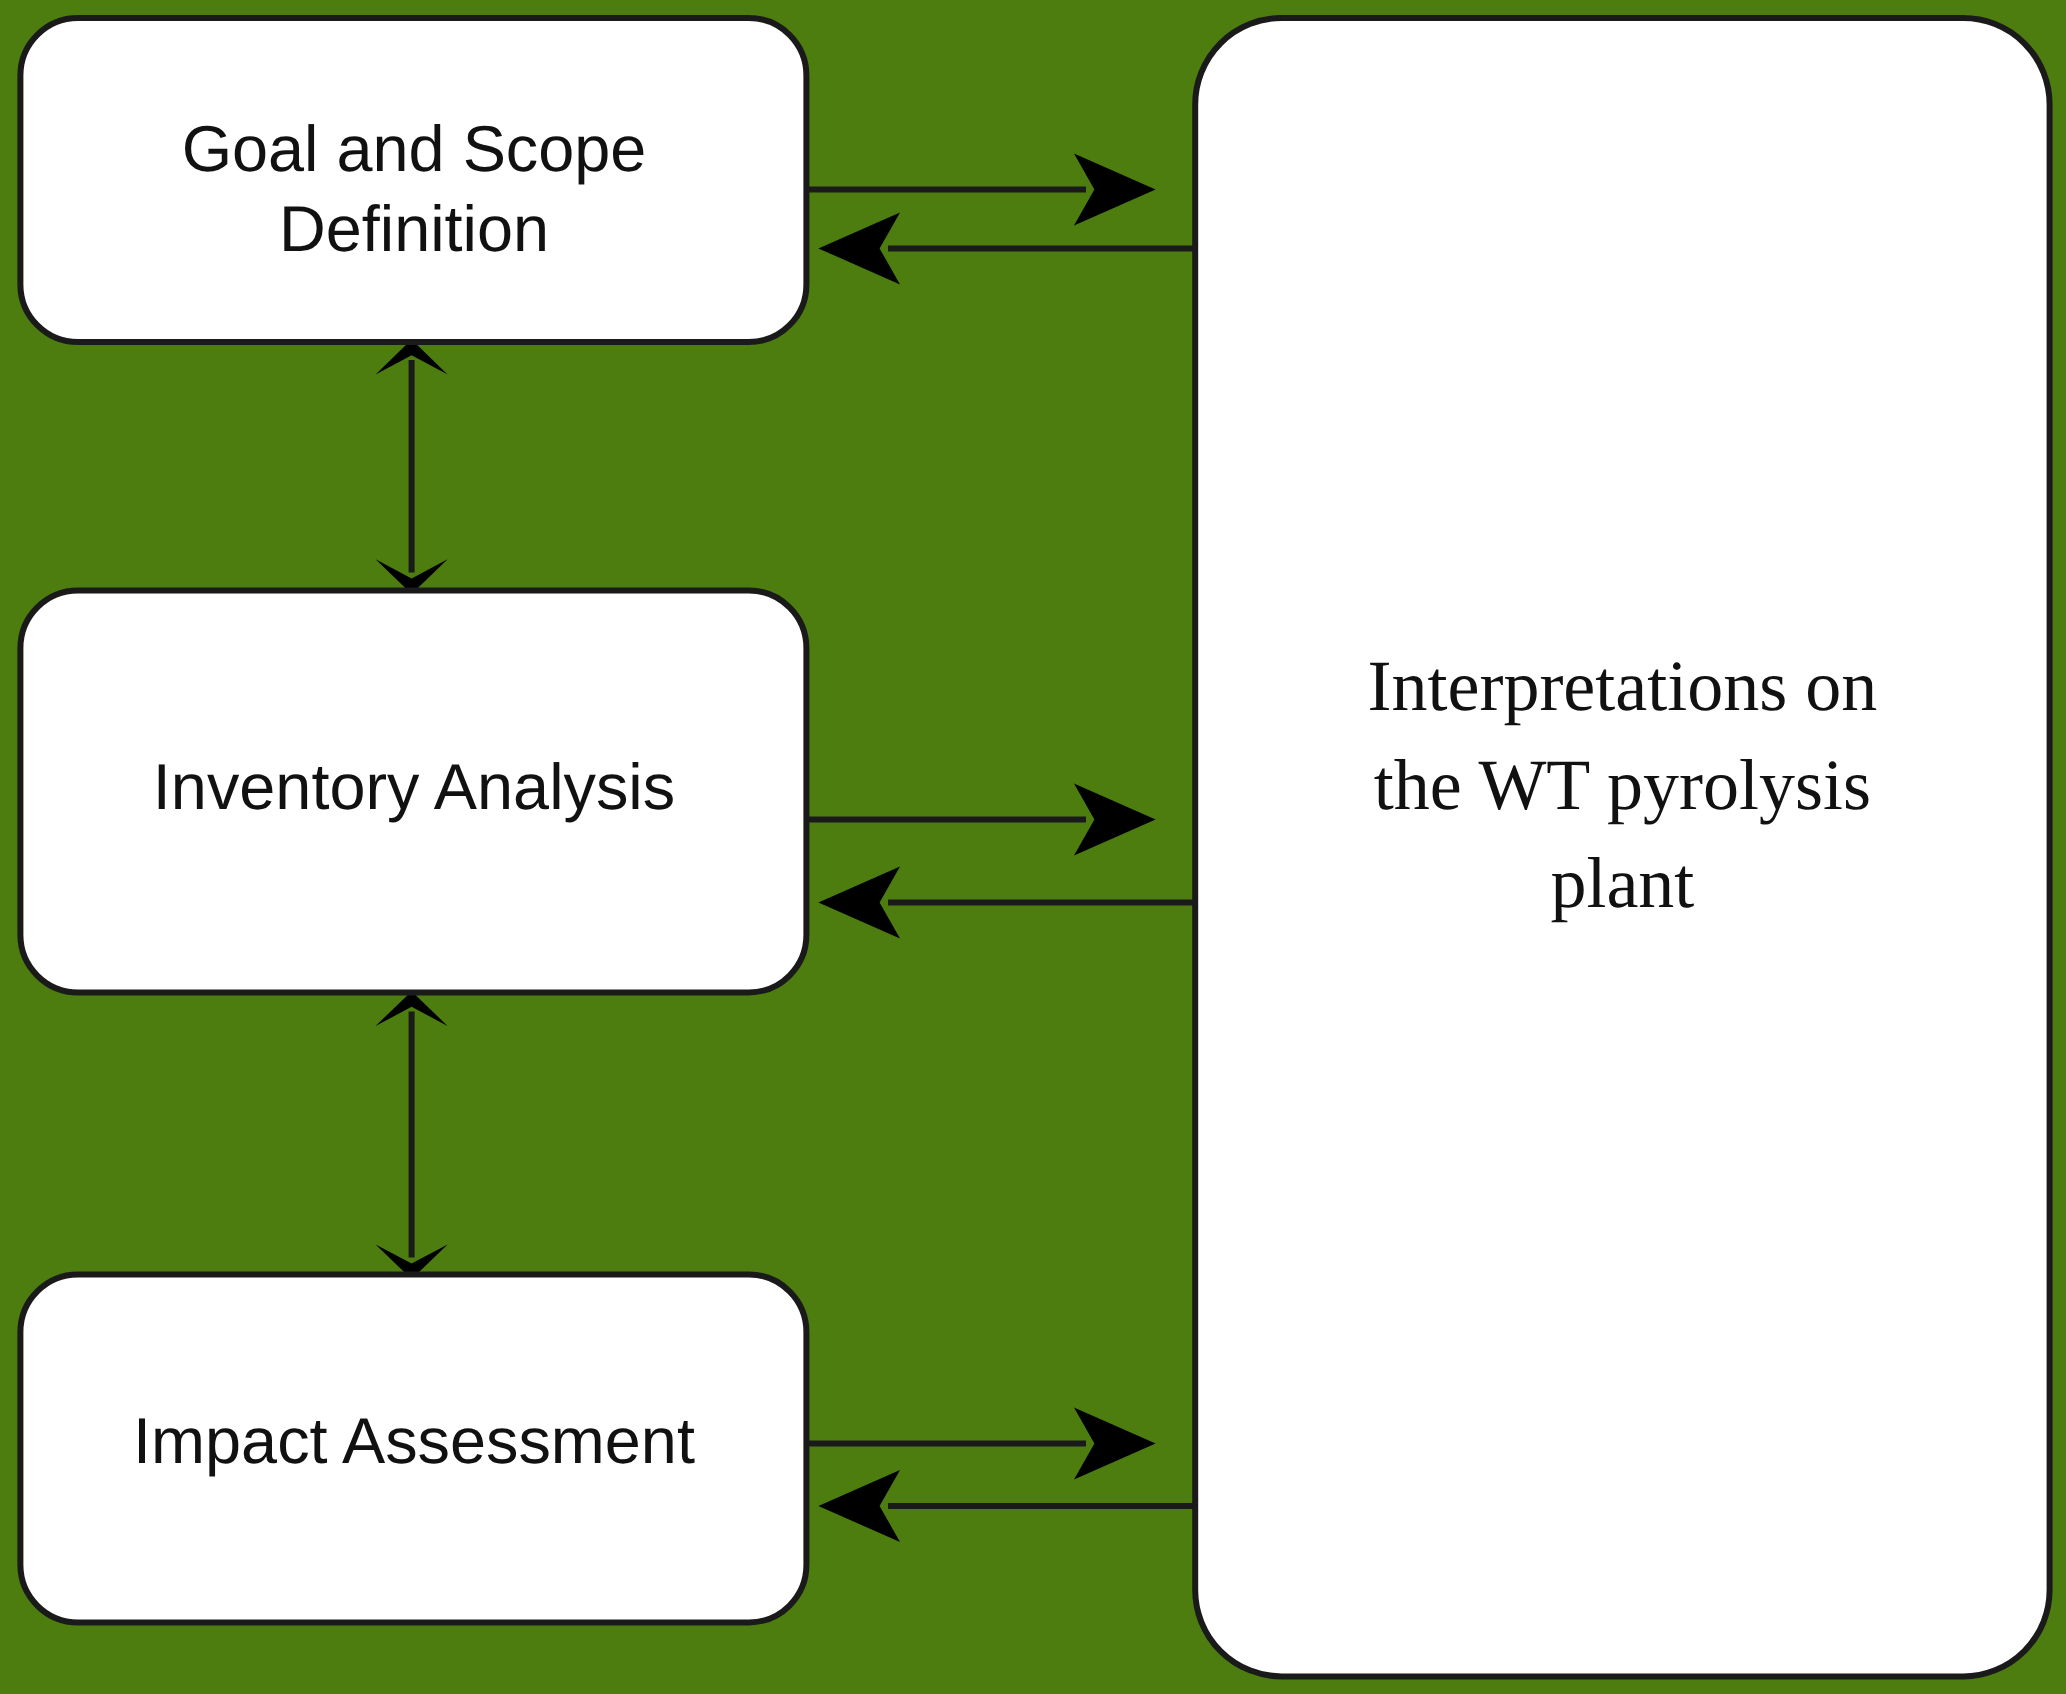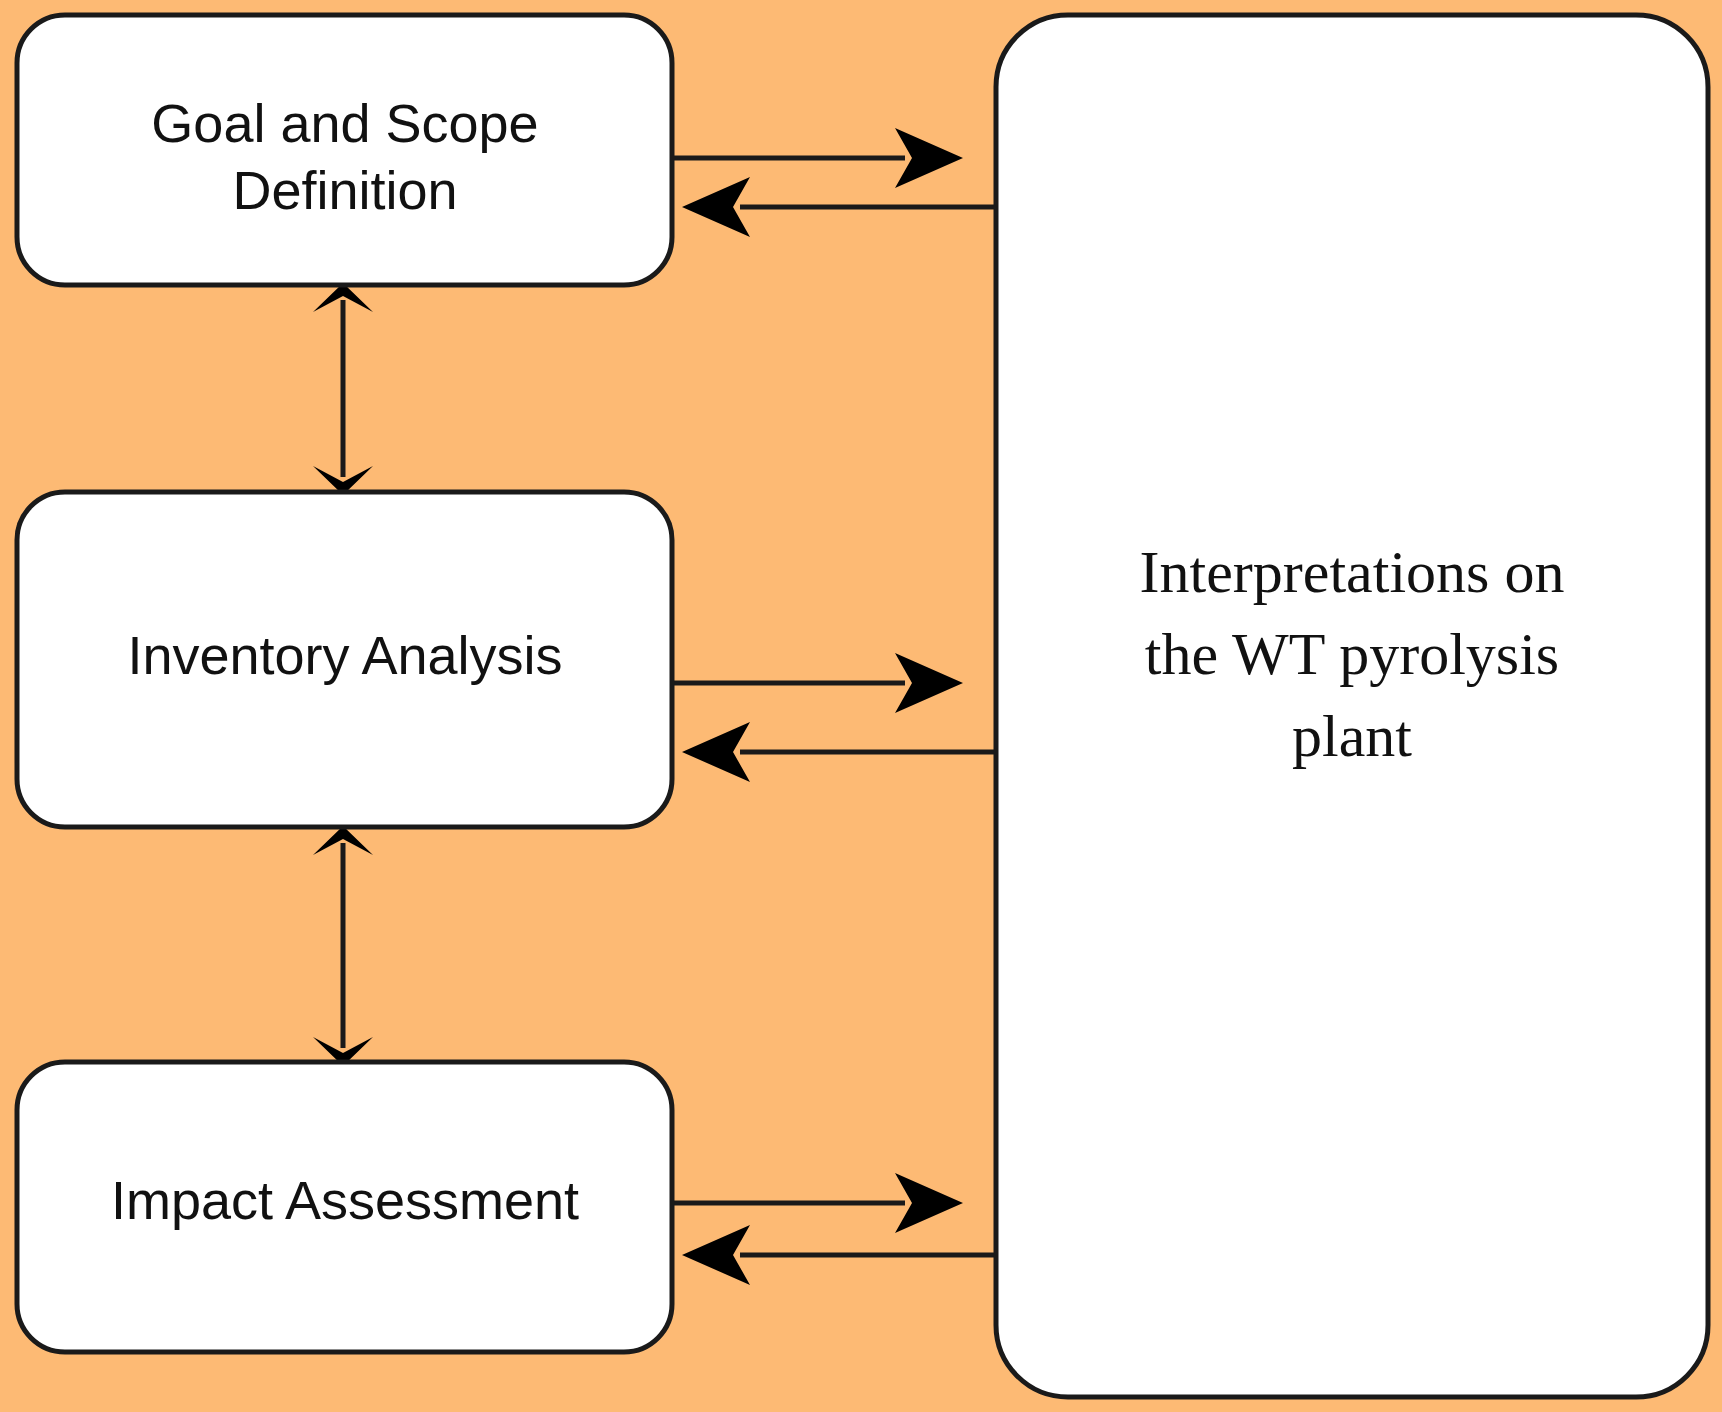--- a/index.html
+++ b/index.html
@@ -4,21 +4,21 @@
 <style>
   html, body {
     margin: 0;
     padding: 0;
     background: #ffffff;
   }
   #canvas {
     position: relative;
     width: 1722px;
     height: 1412px;
-    background: #fdba74;
+    background: #4d7c0f;
     overflow: hidden;
     font-family: "Liberation Sans", sans-serif;
   }
   svg.diagram {
     position: absolute;
     top: 0;
     left: 0;
     width: 1722px;
     height: 1412px;
   }

